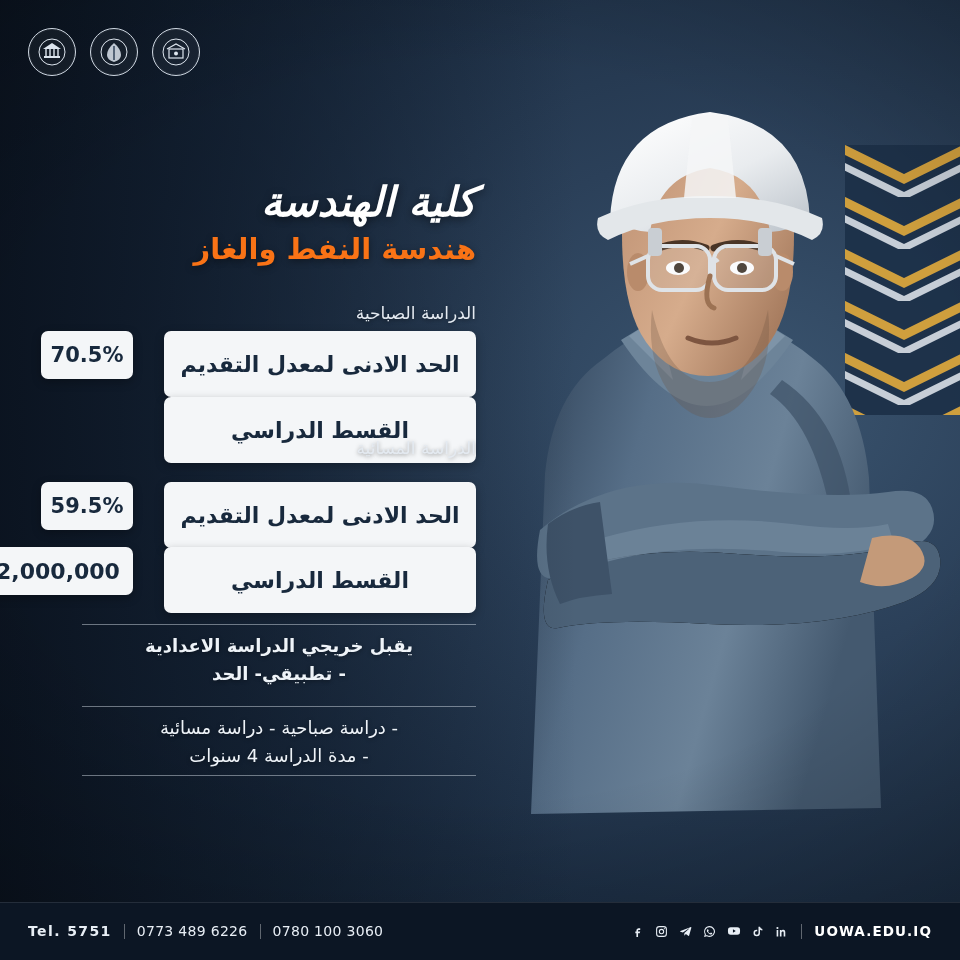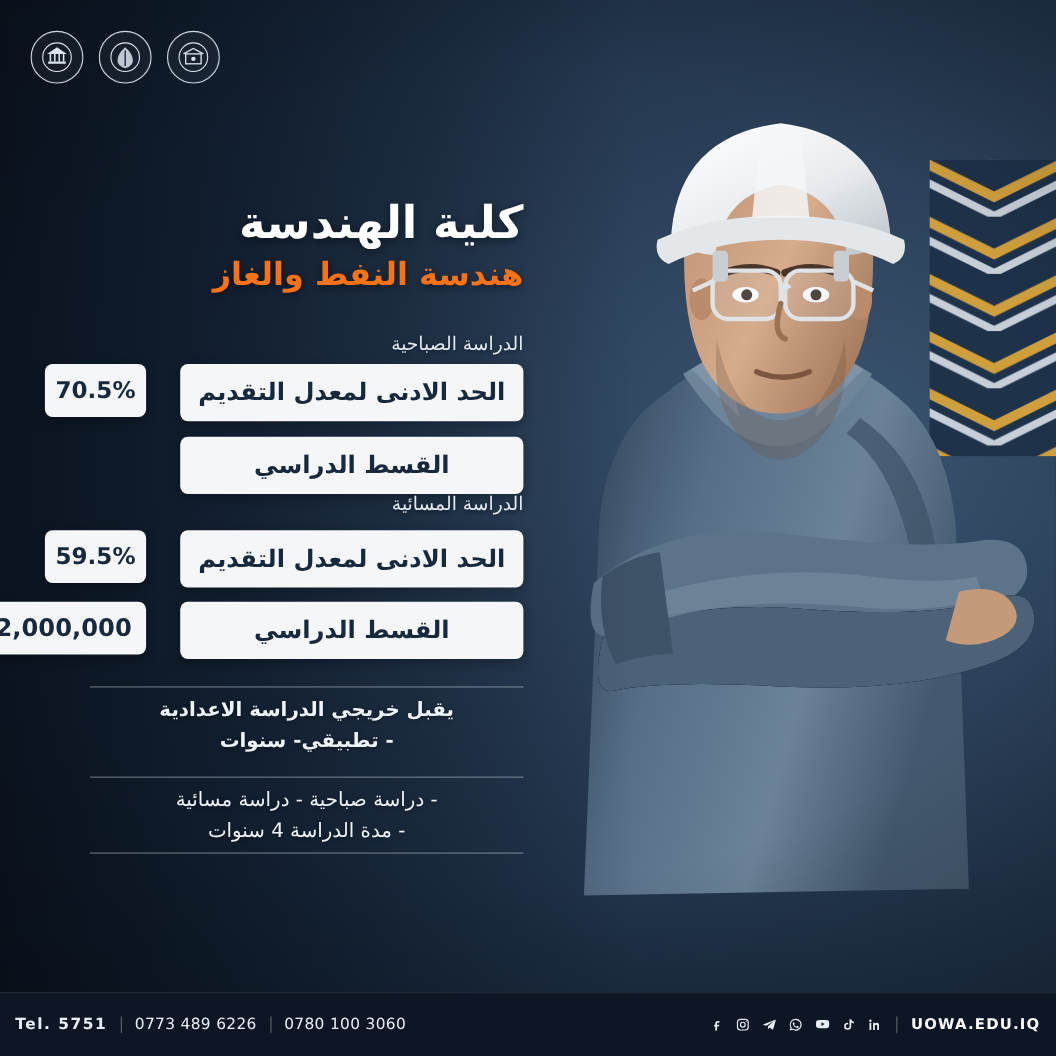--- a/index.html
+++ b/index.html
@@ -84,20 +84,21 @@
     direction: rtl;
   }
   .title-main {
     font-size: 41px;
     font-weight: bold;
     color: #ffffff;
     letter-spacing: 0px;
     line-height: 1.18;
     text-shadow: 0 2px 8px rgba(0,0,0,0.45);
     white-space: nowrap;
+    font-style: italic;
   }
   .title-sub {
     margin-top: 6px;
     font-size: 29px;
     font-weight: bold;
     color: #f97316;
     line-height: 1.2;
     text-shadow: 0 2px 7px rgba(0,0,0,0.4);
     white-space: nowrap;
   }
@@ -106,21 +107,21 @@
   .section-label {
     position: absolute;
     right: 484px;
     font-size: 17px;
     color: #e4eaf1;
     text-align: left;
     white-space: nowrap;
     text-shadow: 0 1px 4px rgba(0,0,0,0.4);
   }
   .label-morning { top: 303px; }
-  .label-evening { top: 449px; margin-left: 36px; }
+  .label-evening { top: 438px; margin-left: 36px; }
 
   .row {
     position: absolute;
     display: flex;
     flex-direction: row;
     align-items: stretch;
     direction: rtl;
     gap: 10px;
   }
   .row-1 { top: 331px; right: 484px; }
@@ -133,21 +134,21 @@
     border-radius: 7px;
     display: flex;
     align-items: center;
     justify-content: center;
     box-shadow: 0 3px 10px rgba(0,0,0,0.28);
     color: #18293d;
     margin-left: 21px;
   }
   .pill-label {
     width: 312px;
-    height: 52px;
+    height: 66px;
     font-size: 22px;
     font-weight: bold;
     letter-spacing: 0.2px;
   }
   .pill-value {
     width: 92px;
     height: 48px;
     font-size: 21px;
     font-weight: bold;
     direction: ltr;
@@ -187,21 +188,21 @@
   .footer {
     position: absolute;
     left: 0;
     right: 0;
     bottom: 0;
     height: 58px;
     background: #0c1624;
     display: flex;
     align-items: center;
     justify-content: space-between;
-    padding: 0 14px;
+    padding: 0 28px;
     box-sizing: border-box;
     direction: ltr;
   }
   .footer-sep {
     position: absolute;
     left: 0; right: 0; top: 0;
     height: 1px;
     background: rgba(255,255,255,0.10);
   }
   .phones {
@@ -438,21 +439,21 @@
   </div>
 
   <div class="row row-4">
     <div class="pill pill-label">القسط الدراسي</div>
     <div class="pill pill-value wide">2,000,000</div>
   </div>
 
   <div class="divider divider-top"></div>
   <div class="note note-a">
     <div>يقبل خريجي الدراسة الاعدادية</div>
-    <div>- تطبيقي- سنوات</div>
+    <div>- تطبيقي- الحد</div>
   </div>
   <div class="divider divider-mid"></div>
   <div class="note note-b">
     <div>- دراسة صباحية - دراسة مسائية</div>
     <div>- مدة الدراسة 4 سنوات</div>
   </div>
   <div class="divider divider-bot"></div>
 
   <div class="footer">
     <div class="footer-sep"></div>

